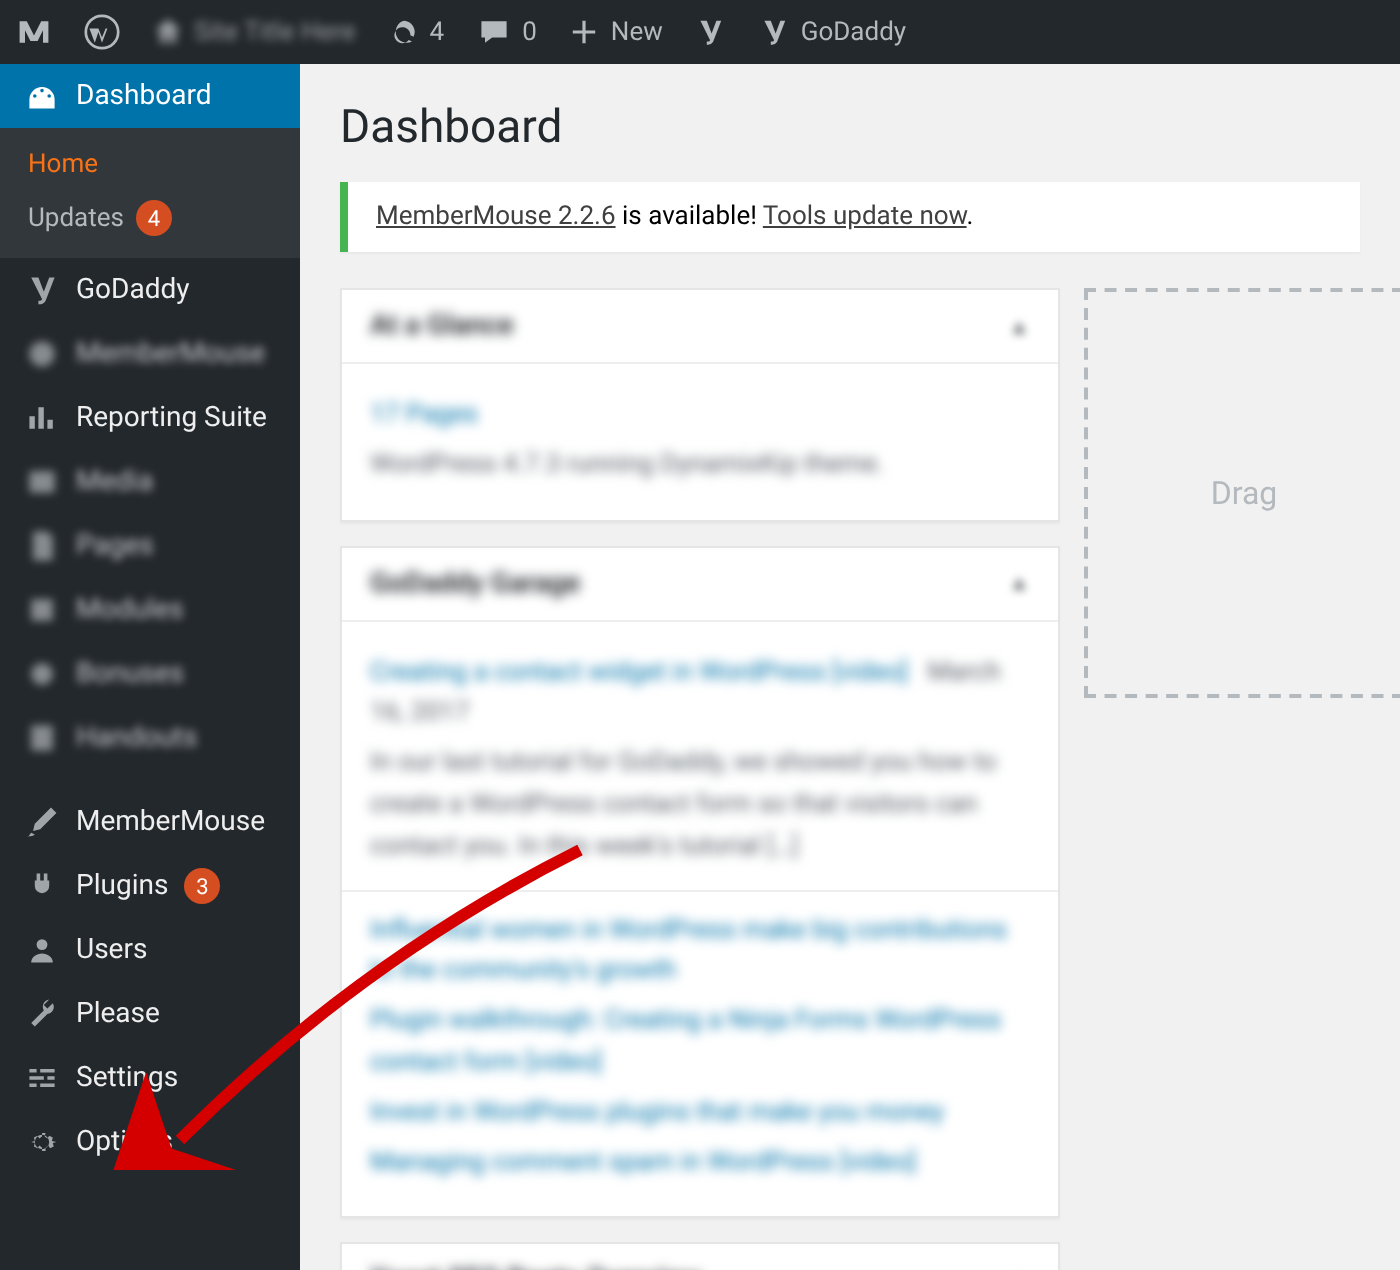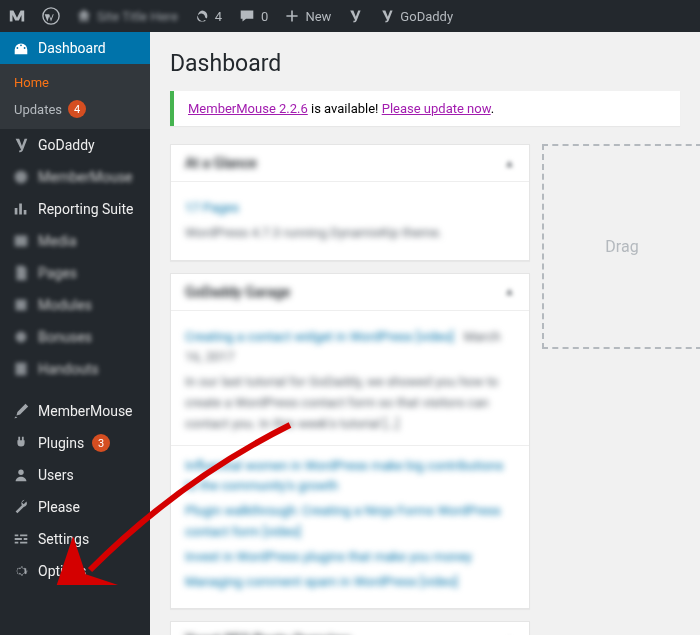--- a/index.html
+++ b/index.html
@@ -20,21 +20,21 @@
     .submenu .sub-item { padding:5px 12px 5px 14px; font-size:13px; color:#b4b9be; cursor:pointer; display:flex; align-items:center; gap:6px; }
     .submenu .sub-item.current { color:#f97316; font-weight:400; }
     .badge { background:#d54e21; color:#fff; border-radius:10px; min-width:18px; height:18px; display:inline-flex; align-items:center; justify-content:center; font-size:11px; padding:0 5px; }
     .blur-item { filter:blur(2px); opacity:.8; }
     .icon-gray svg { fill:#a0a5aa; }
 
     
     .main { position:absolute; left:150px; top:32px; right:0; bottom:0; padding:0 20px 20px 20px; overflow:hidden; }
     h1 { font-size:23px; font-weight:400; color:#23282d; margin:18px 0 14px 0; }
     .notice { background:#fff; border-left:4px solid #46b450; padding:10px 14px; font-size:13px; margin-bottom:18px; box-shadow:0 1px 1px rgba(0,0,0,.04); }
-    .notice a { color:#a21caf; text-decoration:underline; }
+    .notice a { color:#404040; text-decoration:underline; }
 
     .widgets { display:flex; gap:12px; }
     .col { display:flex; flex-direction:column; gap:12px; flex:1; }
     .widget { background:#fff; border:1px solid #e5e5e5; box-shadow:0 1px 1px rgba(0,0,0,.04); }
     .widget-header { padding:10px 14px; border-bottom:1px solid #eee; display:flex; justify-content:space-between; align-items:center; }
     .widget-title { font-size:14px; font-weight:600; color:#23282d; filter:blur(3px); }
     .widget-toggle { color:#72777c; font-size:11px; filter:blur(2px); }
     .widget-body { padding:12px 14px; font-size:13px; color:#555d66; }
     .widget-body.blurred > * { filter:blur(3px); line-height:1.6; margin:4px 0; }
     .widget-body .bluelink { color:#0073aa; }
@@ -197,21 +197,21 @@
       </svg>
       <span>Options</span>
     </div>
   <div style="height:10px"></div>
   <div class="menu-item icon-gray"></div>
 </div>
 
 <div class="main">
   <h1>Dashboard</h1>
   <div class="notice">
-    <a href="#">MemberMouse 2.2.6</a><span> is available! </span><a href="#">Please update now</a><span>.</span>
+    <a href="#">MemberMouse 2.2.6</a><span> is available! </span><a href="#">Tools update now</a><span>.</span>
   </div>
 
   <div class="widgets">
     <div class="col" style="flex:0 0 360px">
 
       <div class="widget">
         <div class="widget-header">
             <span class="widget-title">At a Glance</span>
             <span class="widget-toggle">▲</span>
           </div>

